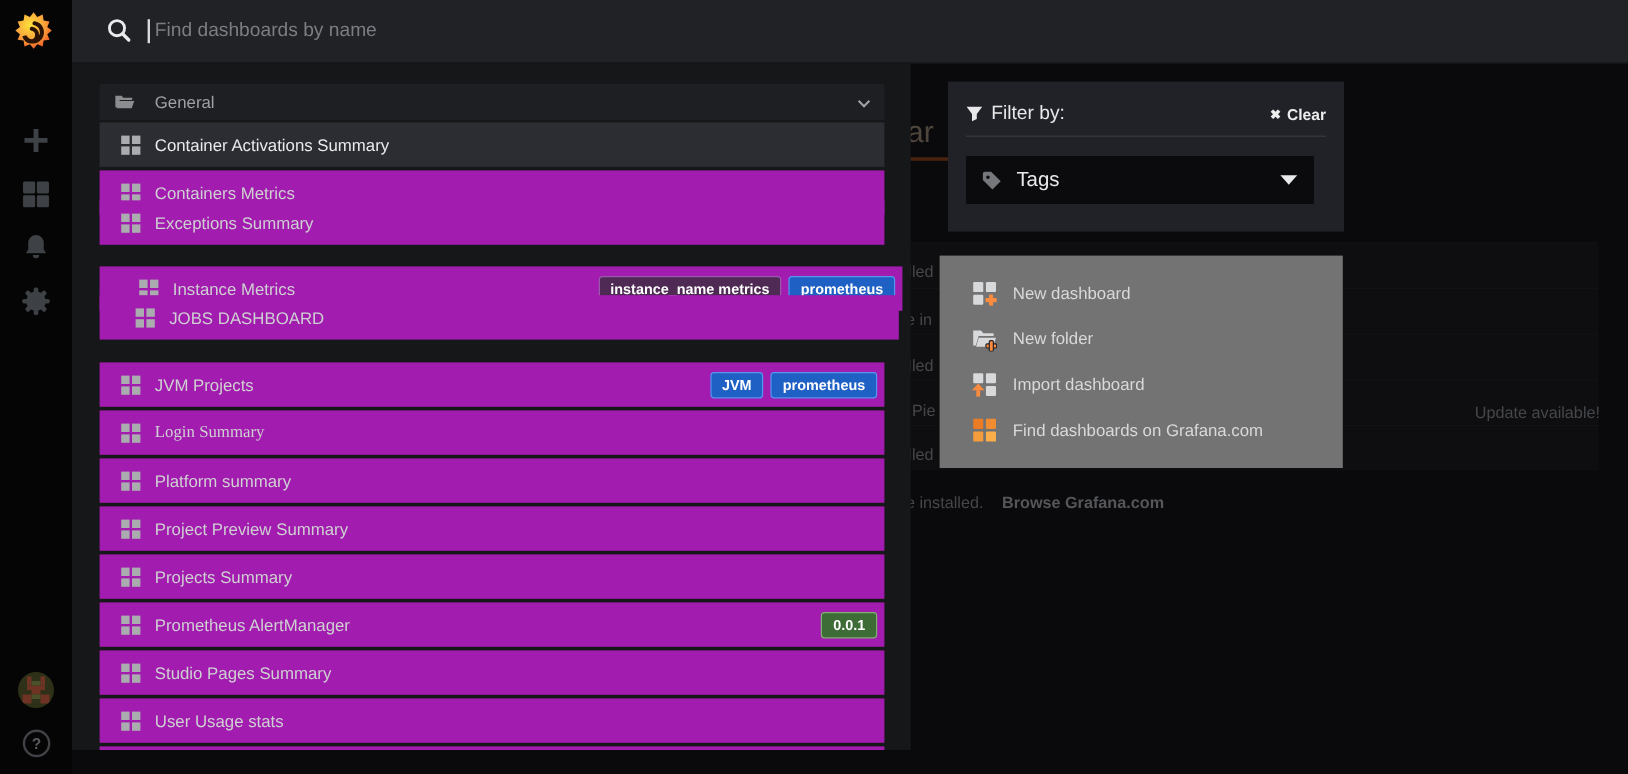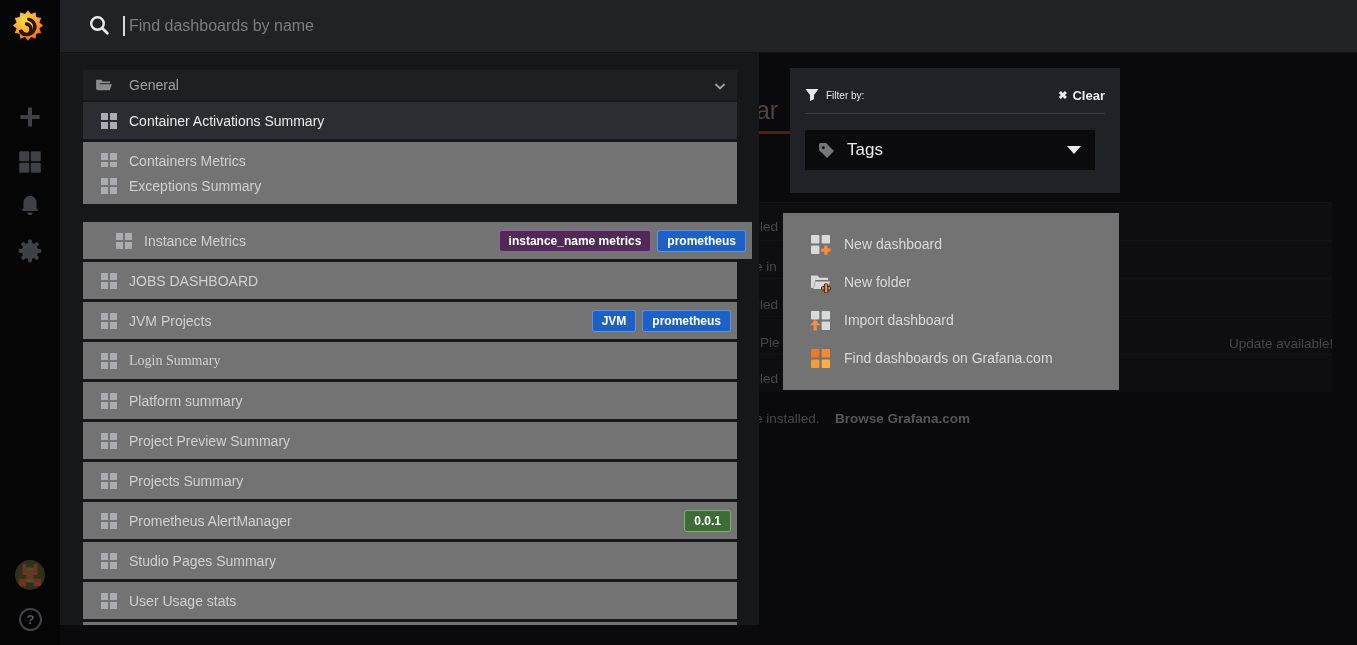--- a/index.html
+++ b/index.html
@@ -32,35 +32,35 @@
   .bg-heading{position:absolute;left:682px;top:44px;color:#4e453d;font-size:25px;font-weight:500;}
   .bg-tabline{position:absolute;left:677px;top:79px;width:56px;height:3px;background:#47220f;}
 
   
   .results{position:absolute;left:60px;top:52px;width:699px;height:573px;background:#161719;overflow:hidden;}
   .folder-header{position:absolute;left:23px;top:18px;width:654px;height:30px;background:#1d1f23;
                  display:flex;align-items:center;cursor:pointer;}
   .folder-header .ficon{margin-left:12px;width:18px;height:14px;}
   .folder-label{margin-left:16px;color:#9fa1a4;font-size:14px;}
   .fchev{position:absolute;right:10px;top:9px;width:14px;height:14px;}
-  .row{position:absolute;left:23px;width:654px;height:37px;background:#737373;display:flex;
+  .row{position:absolute;left:23px;width:654px;height:37px;background:#a21caf;display:flex;
        align-items:center;cursor:pointer;}
   .row.selected{background:#2c2d33;}
   .grid4{flex:0 0 16px;width:16px;height:16px;position:relative;margin-left:18px;}
   .grid4::before{content:"";position:absolute;width:7px;height:7px;background:#aaacaf;
                  box-shadow:9px 0 0 #aaacaf,0 9px 0 #aaacaf,9px 9px 0 #aaacaf;}
   .row-label{margin-left:12px;color:#cfd0d2;font-size:14px;white-space:nowrap;}
   .row.selected .row-label{color:#e9eaeb;}
   .tags{margin-left:auto;margin-right:6px;display:flex;gap:6px;}
   .pill{color:#fff;font-size:12px;font-weight:700;padding:3px 9px;border-radius:3px;border:1px solid;white-space:nowrap;}
 
   
   .filter-panel{position:absolute;left:790px;top:68px;width:330px;height:125px;background:#202228;}
   .fp-head{position:absolute;left:15px;right:15px;top:16px;height:22px;display:flex;align-items:center;}
-  .fp-title{color:#e8e8ea;font-size:10px;margin-left:7px;}
+  .fp-title{color:#e8e8ea;font-size:16px;margin-left:7px;}
   .fp-clear{margin-left:auto;color:#eceded;font-size:13px;font-weight:700;cursor:pointer;display:flex;align-items:center;gap:5px;}
   .fp-clear .x{font-size:11px;}
   .fp-div{position:absolute;left:15px;right:15px;top:45px;height:1px;background:#3a3b40;}
   .tags-select{position:absolute;left:15px;top:62px;width:290px;height:40px;background:#0b0b0d;
                display:flex;align-items:center;cursor:pointer;}
   .tags-select .label{color:#e9eaeb;font-size:17px;margin-left:12px;}
   .tags-caret{margin-left:auto;margin-right:14px;width:0;height:0;border-left:7px solid transparent;
               border-right:7px solid transparent;border-top:8px solid #e9eaeb;}
   .tagicon{margin-left:13px;width:17px;height:17px;}
 
@@ -120,21 +120,21 @@
           <span class="tags"></span>
         </div>
         <div class="row" style="top: 170px; padding-left: 15px;">
           <span class="grid4"></span>
           <span class="row-label">Instance Metrics</span>
           <span class="tags">
             <span class="pill" style="background: rgb(78, 42, 84); border-color: rgb(155, 89, 173);">instance_name metrics</span>
             <span class="pill" style="background: rgb(31, 96, 196); border-color: rgb(87, 148, 242);">prometheus</span>
           </span>
         </div>
-        <div class="row" style="top: 210px;">
+        <div class="row" style="top: 194px; padding-left: 12px;">
           <span class="grid4"></span>
           <span class="row-label">JOBS DASHBOARD</span>
           <span class="tags"></span>
         </div>
         <div class="row" style="top: 250px;">
           <span class="grid4"></span>
           <span class="row-label">JVM Projects</span>
           <span class="tags">
             <span class="pill" style="background: rgb(31, 96, 196); border-color: rgb(87, 148, 242);">JVM</span>
             <span class="pill" style="background: rgb(31, 96, 196); border-color: rgb(87, 148, 242);">prometheus</span>

